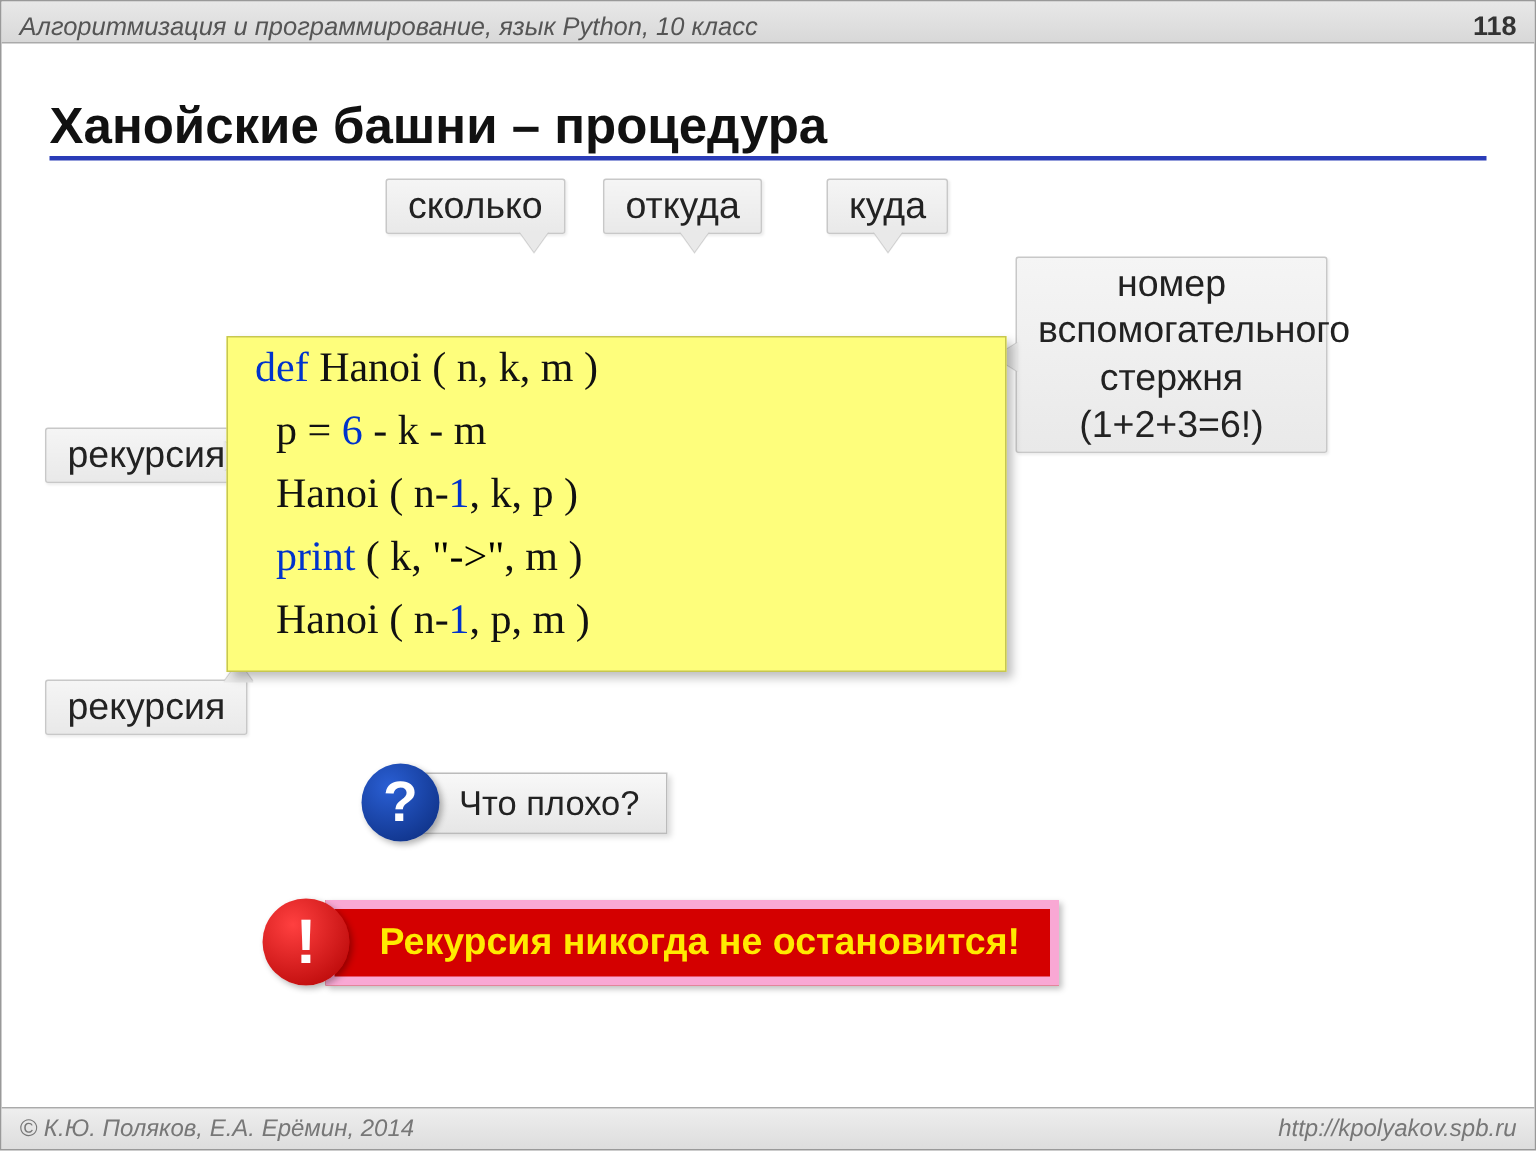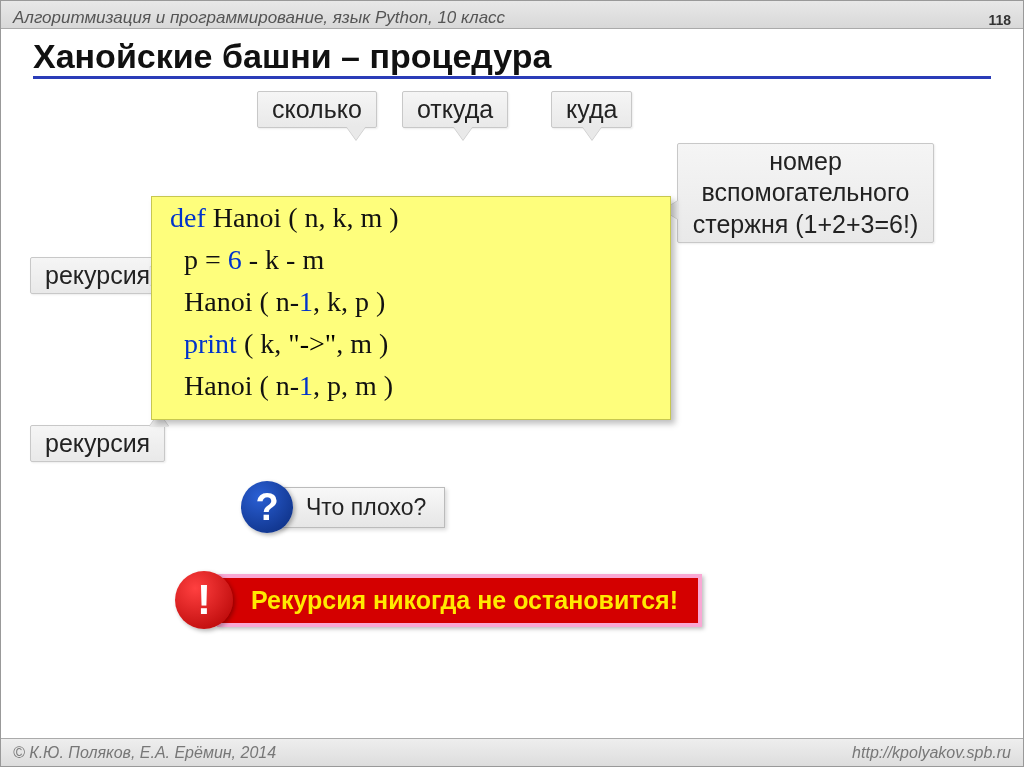--- a/index.html
+++ b/index.html
@@ -16,29 +16,30 @@
     border-bottom: 1px solid #aaa;
     height: 28px;
     display: flex;
     justify-content: space-between;
     align-items: flex-end;
     padding: 0 12px;
     color: #555;
     font-style: italic;
     font-size: 17px;
   }
-  .page-num { font-weight: bold; font-style: normal; font-size: 14px; color: #333; }
+  .page-num { font-weight: bold; font-style: normal; font-size: 18px; color: #333; }
   .title-row {
     padding: 8px 32px 2px 32px;
   }
   .title-row h1 {
     font-size: 34px;
     font-weight: bold;
     color: #111;
     border-bottom: 3px solid #2a3cb8;
+    margin-top: 28px;
   }
   .stage {
     position: relative;
     height: 650px;
   }
   .callout {
     position: absolute;
     background: linear-gradient(#f5f5f5, #e9e9e9);
     border: 1px solid #c8c8c8;
     border-radius: 2px;
@@ -118,21 +119,21 @@
     box-shadow: 2px 2px 4px rgba(0,0,0,0.3);
   }
   .warn-box {
     margin-left: -16px;
     background: #d40000;
     color: #ffea00;
     font-weight: bold;
     font-size: 25px;
     padding: 8px 20px 8px 30px;
     box-shadow: 2px 2px 4px rgba(0,0,0,0.25);
-    border: 4px solid #f9a8d4;
+    border: 6px solid #f9a8d4;
   }
   .footer-bar {
     position: absolute;
     bottom: 0; left: 0; right: 0;
     height: 28px;
     background: linear-gradient(#eee, #ddd);
     border-top: 1px solid #aaa;
     display: flex;
     justify-content: space-between;
     align-items: center;
@@ -187,21 +188,21 @@
   </div>
   <div class="callout" style="left:401px; top:10px;">
     <span>откуда</span>
     <div class="callout-tail tri-down" style="left:50px; top:34px;"></div>
   </div>
   <div class="callout" style="left:550px; top:10px;">
     <span>куда</span>
     <div class="callout-tail tri-down" style="left:30px; top:34px;"></div>
   </div>
 
-  <div class="callout" style="left:676px; top:62px; width:257px;">
+  <div class="callout" style="left:676px; top:62px; width:208px;">
     <span>номер вспомогательного стержня (1+2+3=6!)</span>
     <div class="callout-tail tri-left" style="left:-15px; top:56px;"></div>
   </div>
 
   <div class="callout" style="left:29px; top:176px;">
     <span>рекурсия</span>
     <div class="callout-tail tri-right" style="left:118px; top:8px;"></div>
   </div>
   <div class="callout" style="left:29px; top:344px;">
     <span>рекурсия</span>

